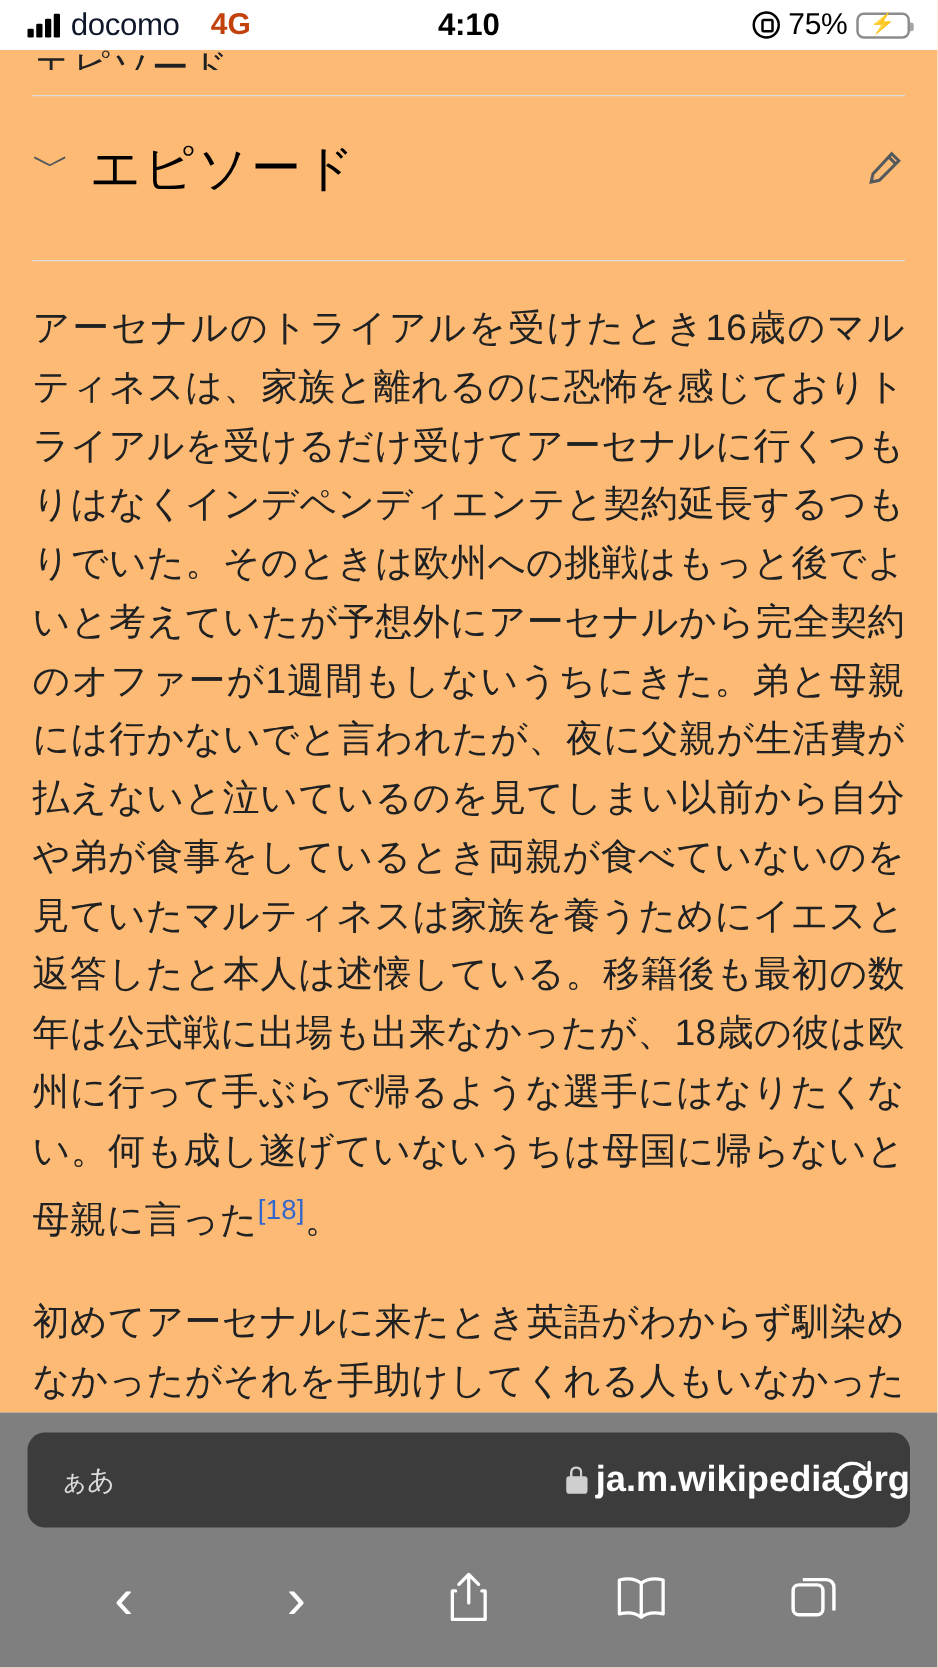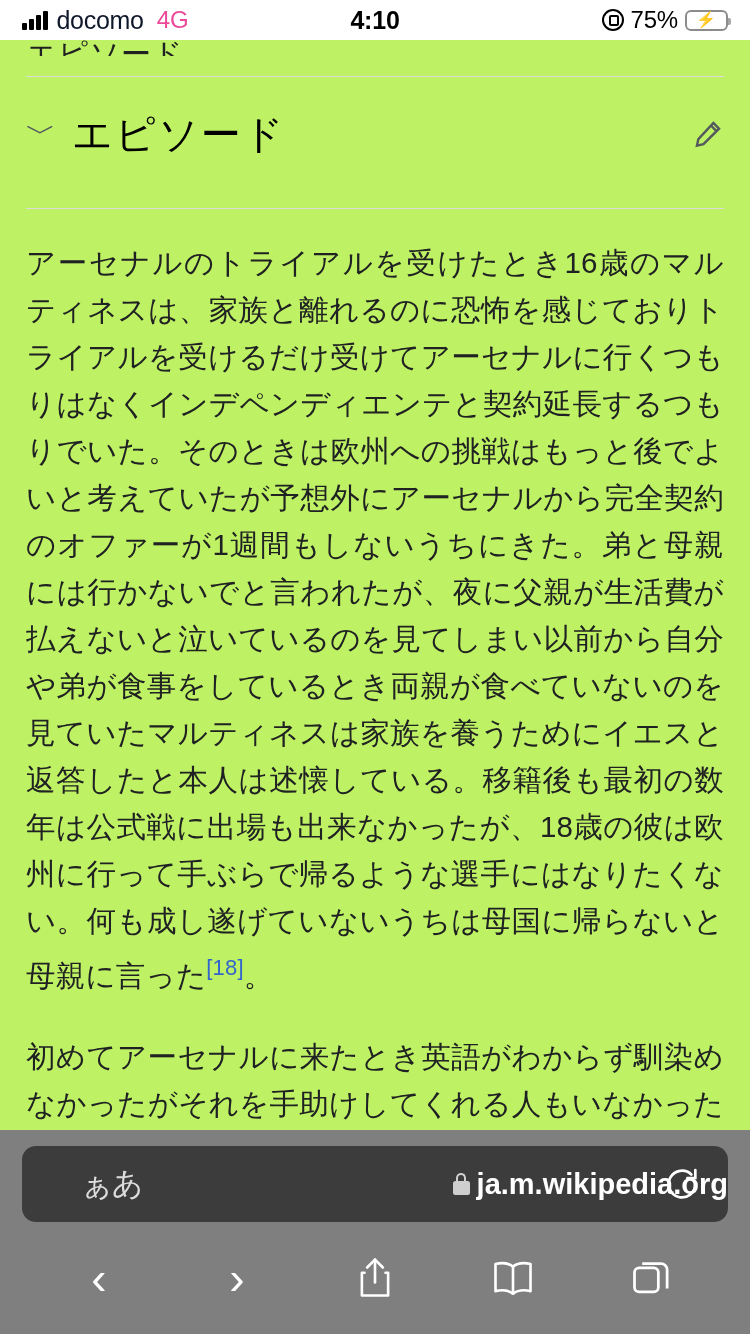--- a/index.html
+++ b/index.html
@@ -23,21 +23,21 @@
     z-index: 30;
   }
   .sb-left { display: flex; align-items: center; gap: 9px; }
   .signal-bars { display: flex; align-items: flex-end; gap: 2.5px; height: 19px; }
   .signal-bars i { width: 4.5px; background: #000; display: block; border-radius: 1px; }
   .signal-bars i:nth-child(1) { height: 7px; }
   .signal-bars i:nth-child(2) { height: 11px; }
   .signal-bars i:nth-child(3) { height: 15px; }
   .signal-bars i:nth-child(4) { height: 19px; }
   .carrier { font-size: 25px; font-weight: 400; letter-spacing: -0.3px; color:#0f172a; }
-  .network { font-size: 24px; font-weight: 400; color:#ec4899; margin-left: 4px;}
+  .network { font-size: 24px; font-weight: 700; color:#c2410c; margin-left: 16px;}
   .sb-center {
     position: absolute;
     left: 0; right: 0;
     text-align: center;
     font-size: 25px;
     font-weight: 600;
     letter-spacing: -0.2px;
     color: #000;
   }
   .sb-right {
@@ -93,21 +93,21 @@
     line-height: 1;
   }
 
   
   .page {
     position: absolute;
     top: 40px; left: 0;
     width: 750px;
     height: 1090px;
     overflow: hidden;
-    background: #bef264;
+    background: #fdba74;
   }
   .content-inner { padding: 0 26px; }
 
   .cut-text {
     font-size: 30px;
     color: #202122;
     height: 22px;
     overflow: hidden;
     margin-top: -6px;
     letter-spacing: 1px;
@@ -183,25 +183,24 @@
     flex: 1;
     height: 76px;
     background: #3c3c3c;
     border-radius: 14px;
     display: flex;
     align-items: center;
     padding: 0 26px;
     position: relative;
   }
   .aa {
-    font-size: 31px;
+    font-size: 22px;
     color: #dcdcdc;
     letter-spacing: -1px;
     width: 90px;
-    margin-left: 33px;
   }
   .url-center {
     position: absolute;
     left: 0; right: 0;
     display: flex;
     align-items: center;
     justify-content: flex-end;
     gap: 7px;
     pointer-events: none;
     font-weight: bold;

